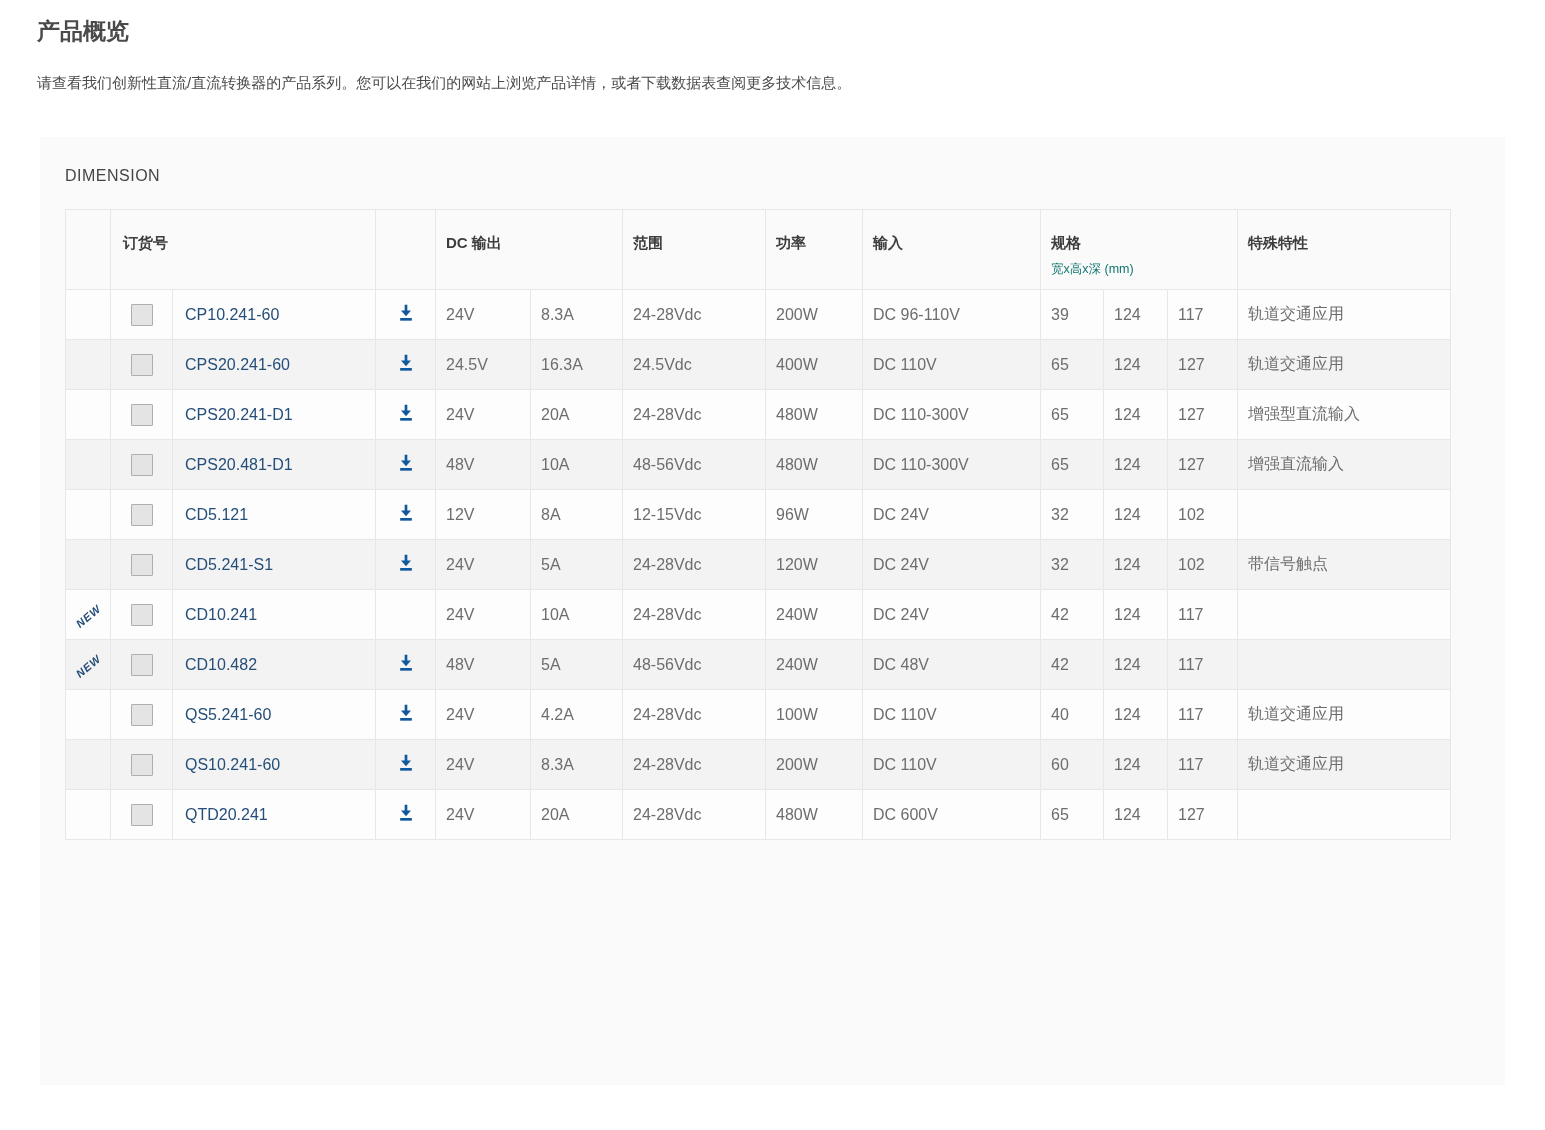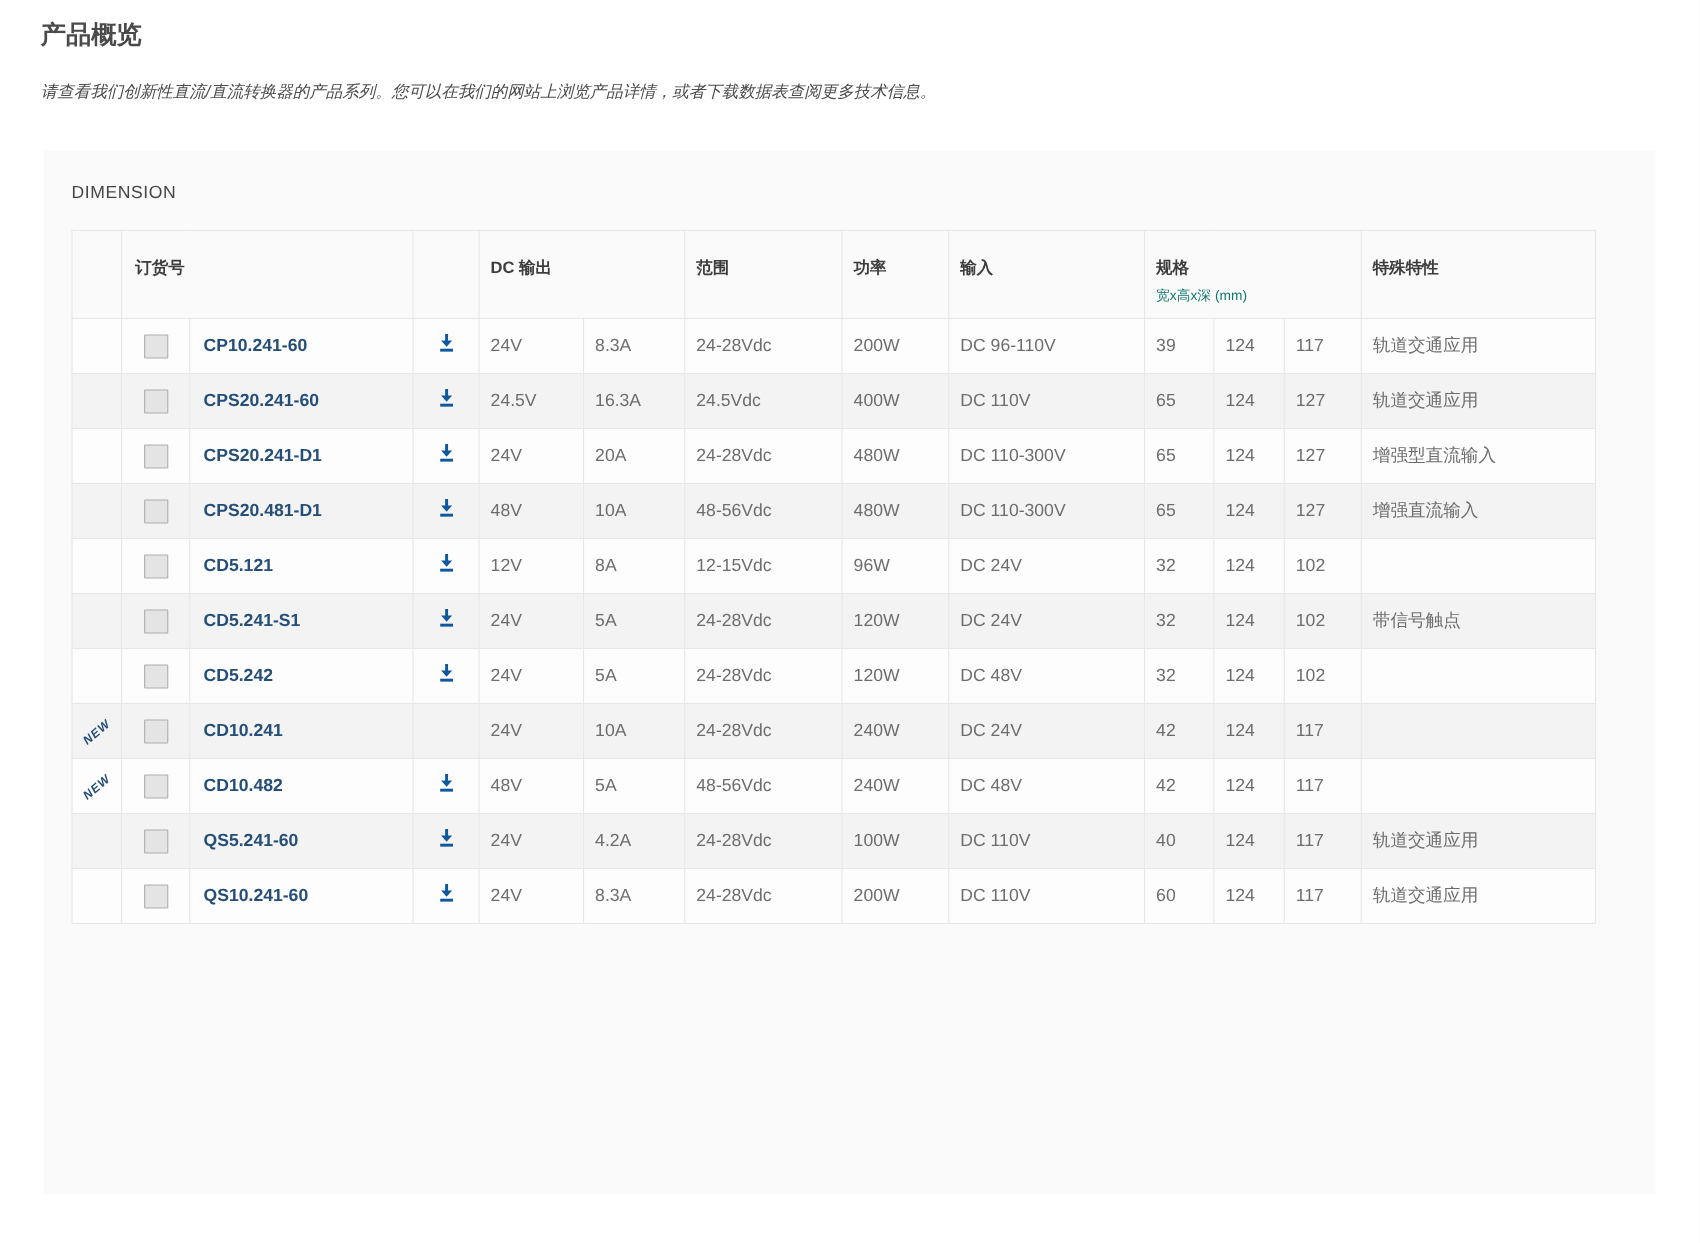--- a/index.html
+++ b/index.html
@@ -9,21 +9,21 @@
   *{box-sizing:border-box;}
   html,body{margin:0;padding:0;}
   body{
     width:1545px;height:1130px;background:#ffffff;overflow:hidden;
     font-family:"Liberation Sans", sans-serif;
   }
   .page-title{
     margin:16px 0 0 37px;font-size:23px;font-weight:bold;color:#4a4a4a;
   }
   .page-subtitle{
-    margin:27px 0 0 37px;font-size:15px;color:#4b4b4b;font-style:italic;
+    margin:27px 0 0 37px;font-size:15px;color:#4b4b4b;
   }
   .panel{
     margin:44px 0 0 40px;width:1465px;height:948px;
     background:var(--panel);padding:30px 25px 25px 25px;
   }
   .panel-heading{
     margin:0;font-size:16px;font-weight:normal;color:var(--head);letter-spacing:.5px;
   }
   table.products{
     margin-top:24px;border-collapse:collapse;width:1385px;table-layout:fixed;
@@ -41,21 +41,21 @@
   tbody tr:nth-child(even){background:var(--row-alt);}
   td.c-new{text-align:center;padding:0;}
   td.c-chk{text-align:center;padding:0;}
   td.c-dl{text-align:center;padding:0;}
   td.c-name{padding-left:12px;}
   .chk{
     display:inline-block;width:22px;height:22px;background:#e4e4e4;
     border:1px solid #aeaeae;border-radius:1px;vertical-align:middle;cursor:pointer;
   }
   .plink{
-    font-size:16px;font-weight:bold;color:var(--link);text-decoration:none;cursor:pointer;margin-top:20px;
+    font-size:16px;font-weight:normal;color:var(--link);text-decoration:none;cursor:pointer;margin-top:20px;
   }
   .dl{display:inline-block;color:var(--icon);cursor:pointer;line-height:0;}
   .dl svg path,.dl svg rect{fill:currentColor;}
   .new-badge{
     display:inline-block;transform:rotate(-40deg);color:var(--link);
     font-weight:bold;font-style:italic;font-size:11px;letter-spacing:1px;
   }
 </style>
 </head>
 <body>
@@ -201,38 +201,20 @@
           <td>5A</td>
           <td>24-28Vdc</td>
           <td>120W</td>
           <td>DC 24V</td>
           <td>32</td>
           <td>124</td>
           <td>102</td>
           <td>带信号触点</td>
         </tr>
         <tr>
-          <td class="c-new"></td>
-          <td class="c-chk"><span class="chk"></span></td>
-          <td class="c-name"><a class="plink">CD5.242</a></td>
-          <td class="c-dl"><span class="dl"><svg viewBox="0 0 24 24" width="20" height="22">
-                <path d="M10.4 2 h3.2 v7 h4.4 L12 16 6 9 h4.4 z"></path>
-                <rect x="5" y="18" width="14" height="3.2"></rect>
-              </svg></span></td>
-          <td>24V</td>
-          <td>5A</td>
-          <td>24-28Vdc</td>
-          <td>120W</td>
-          <td>DC 48V</td>
-          <td>32</td>
-          <td>124</td>
-          <td>102</td>
-          <td></td>
-        </tr>
-        <tr>
           <td class="c-new"><span class="new-badge">NEW</span></td>
           <td class="c-chk"><span class="chk"></span></td>
           <td class="c-name"><a class="plink">CD10.241</a></td>
           <td class="c-dl"></td>
           <td>24V</td>
           <td>10A</td>
           <td>24-28Vdc</td>
           <td>240W</td>
           <td>DC 24V</td>
           <td>42</td>
@@ -287,15 +269,33 @@
           <td>24V</td>
           <td>8.3A</td>
           <td>24-28Vdc</td>
           <td>200W</td>
           <td>DC 110V</td>
           <td>60</td>
           <td>124</td>
           <td>117</td>
           <td>轨道交通应用</td>
         </tr>
+        <tr>
+          <td class="c-new"></td>
+          <td class="c-chk"><span class="chk"></span></td>
+          <td class="c-name"><a class="plink">QTD20.241</a></td>
+          <td class="c-dl"><span class="dl"><svg viewBox="0 0 24 24" width="20" height="22">
+                <path d="M10.4 2 h3.2 v7 h4.4 L12 16 6 9 h4.4 z"></path>
+                <rect x="5" y="18" width="14" height="3.2"></rect>
+              </svg></span></td>
+          <td>24V</td>
+          <td>20A</td>
+          <td>24-28Vdc</td>
+          <td>480W</td>
+          <td>DC 600V</td>
+          <td>65</td>
+          <td>124</td>
+          <td>127</td>
+          <td></td>
+        </tr>
       </tbody>
   </table>
 </div>
 
 </body></html>

